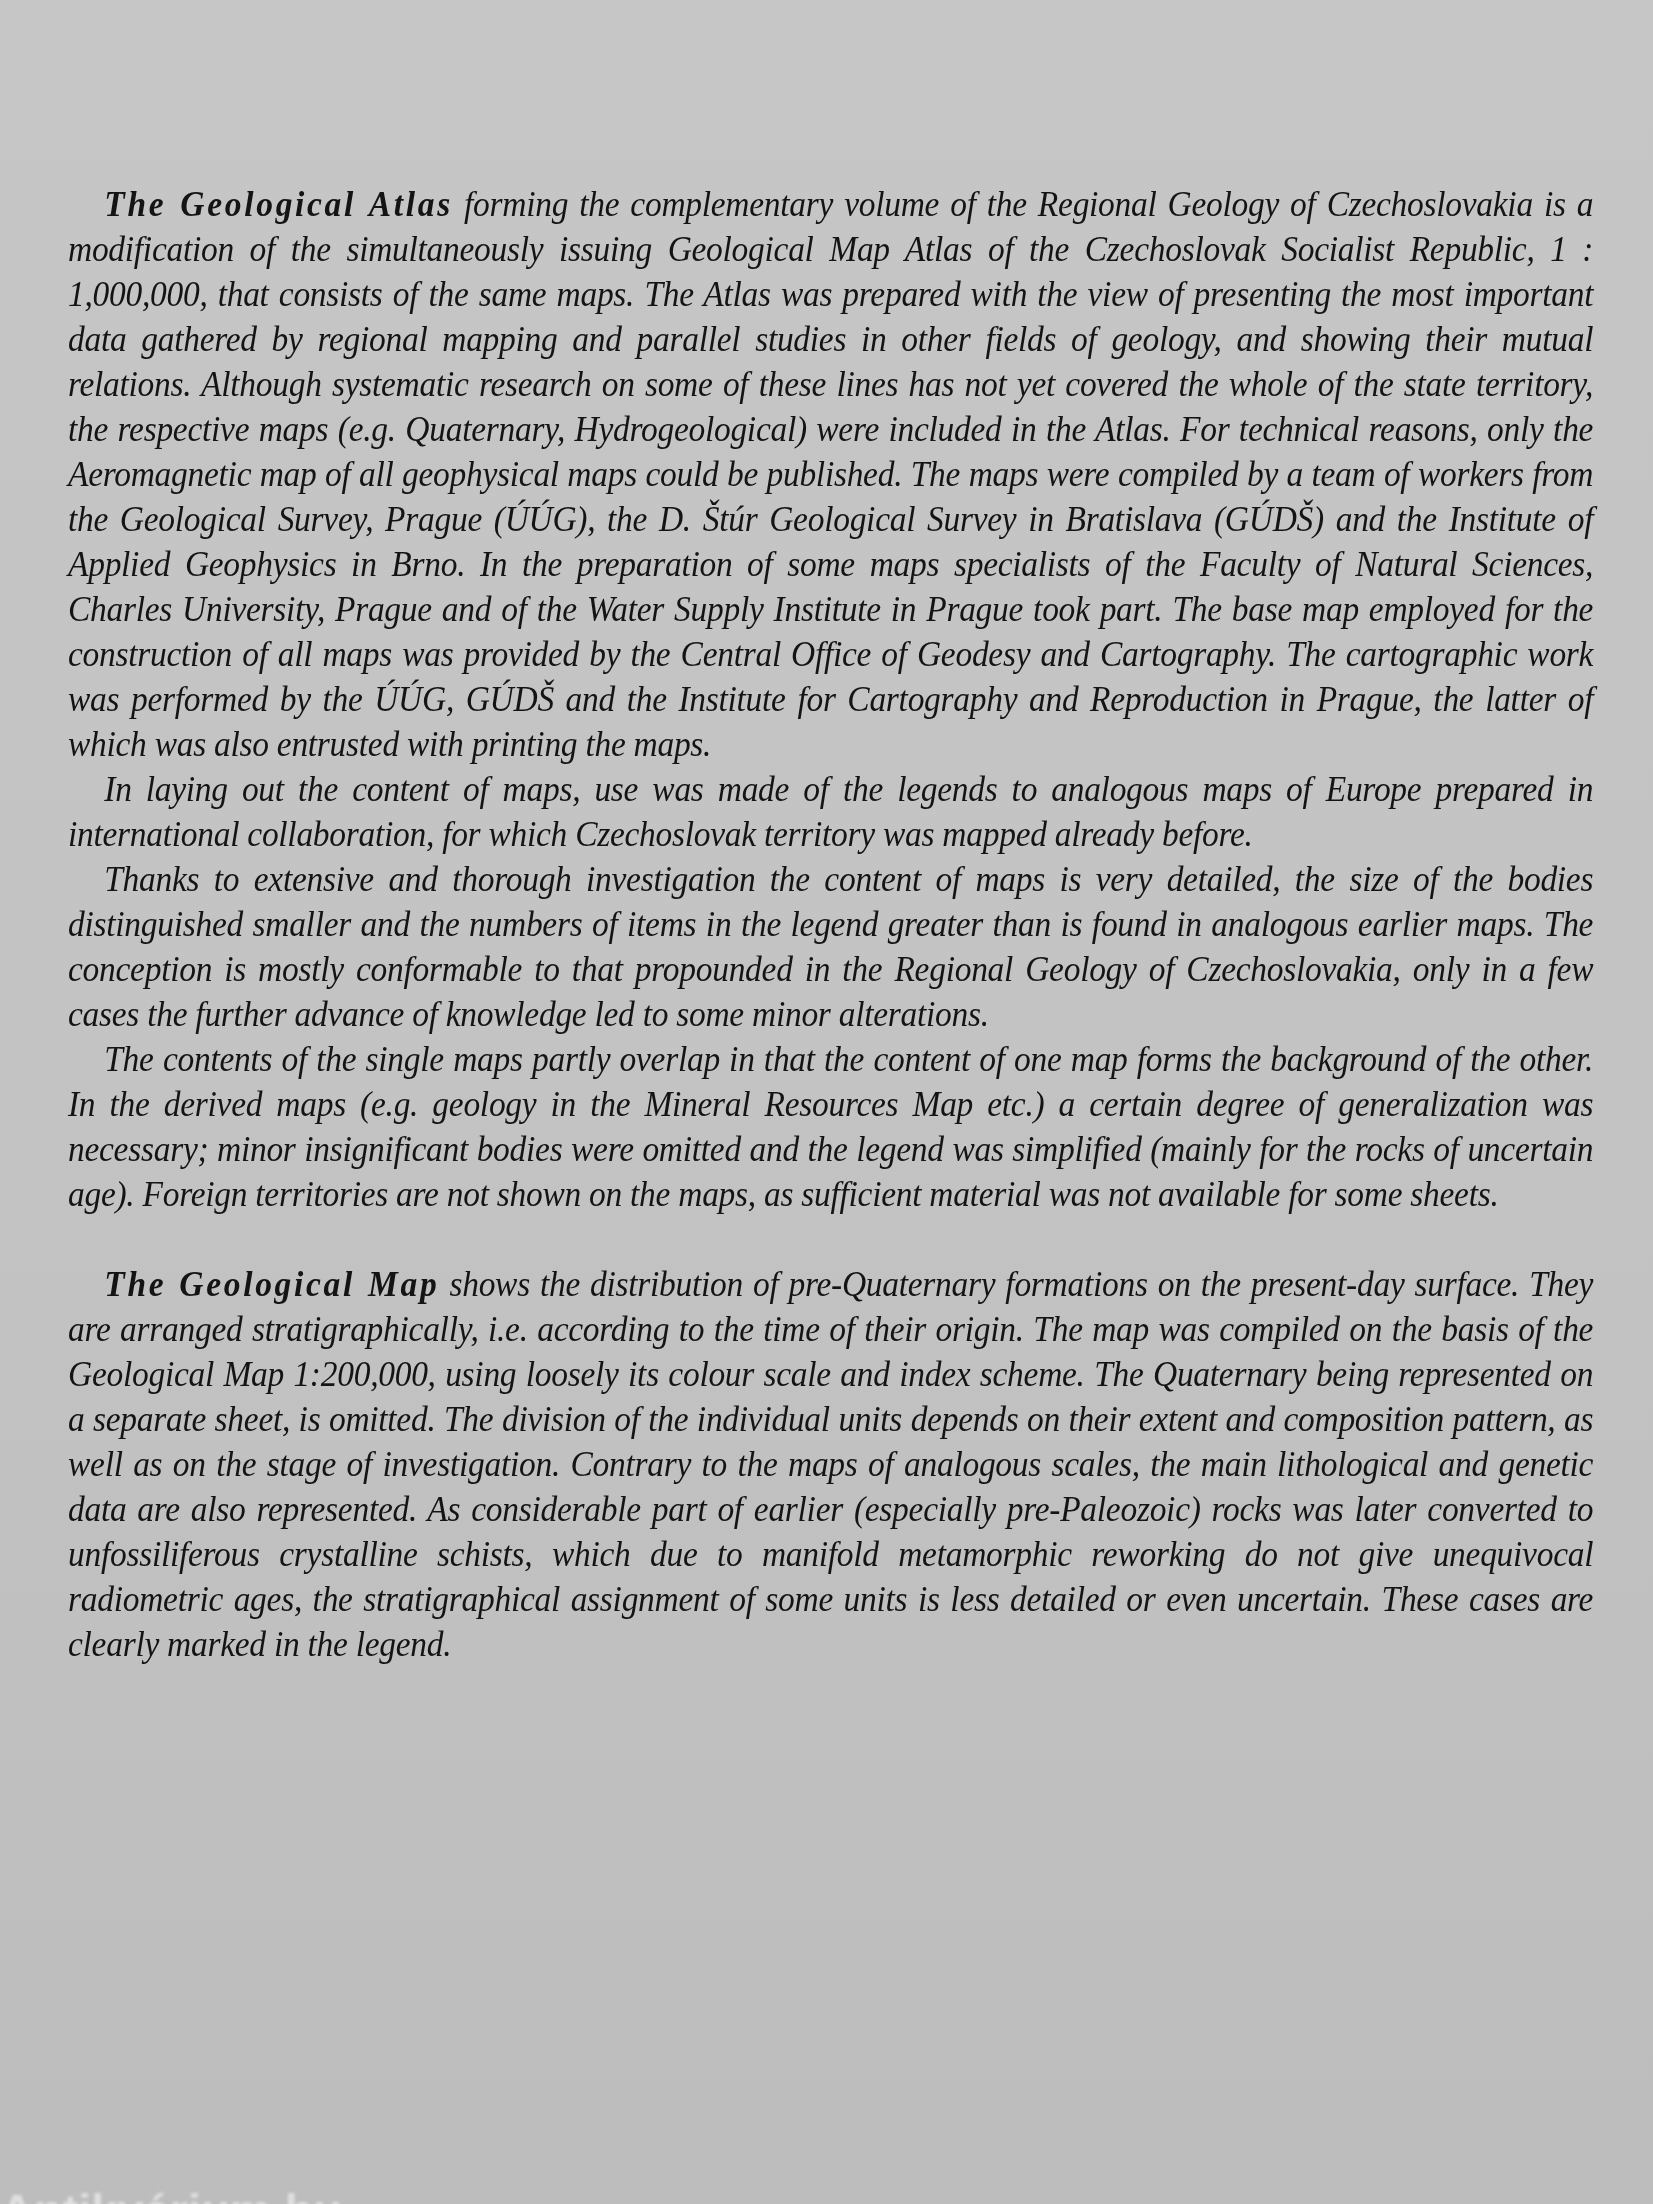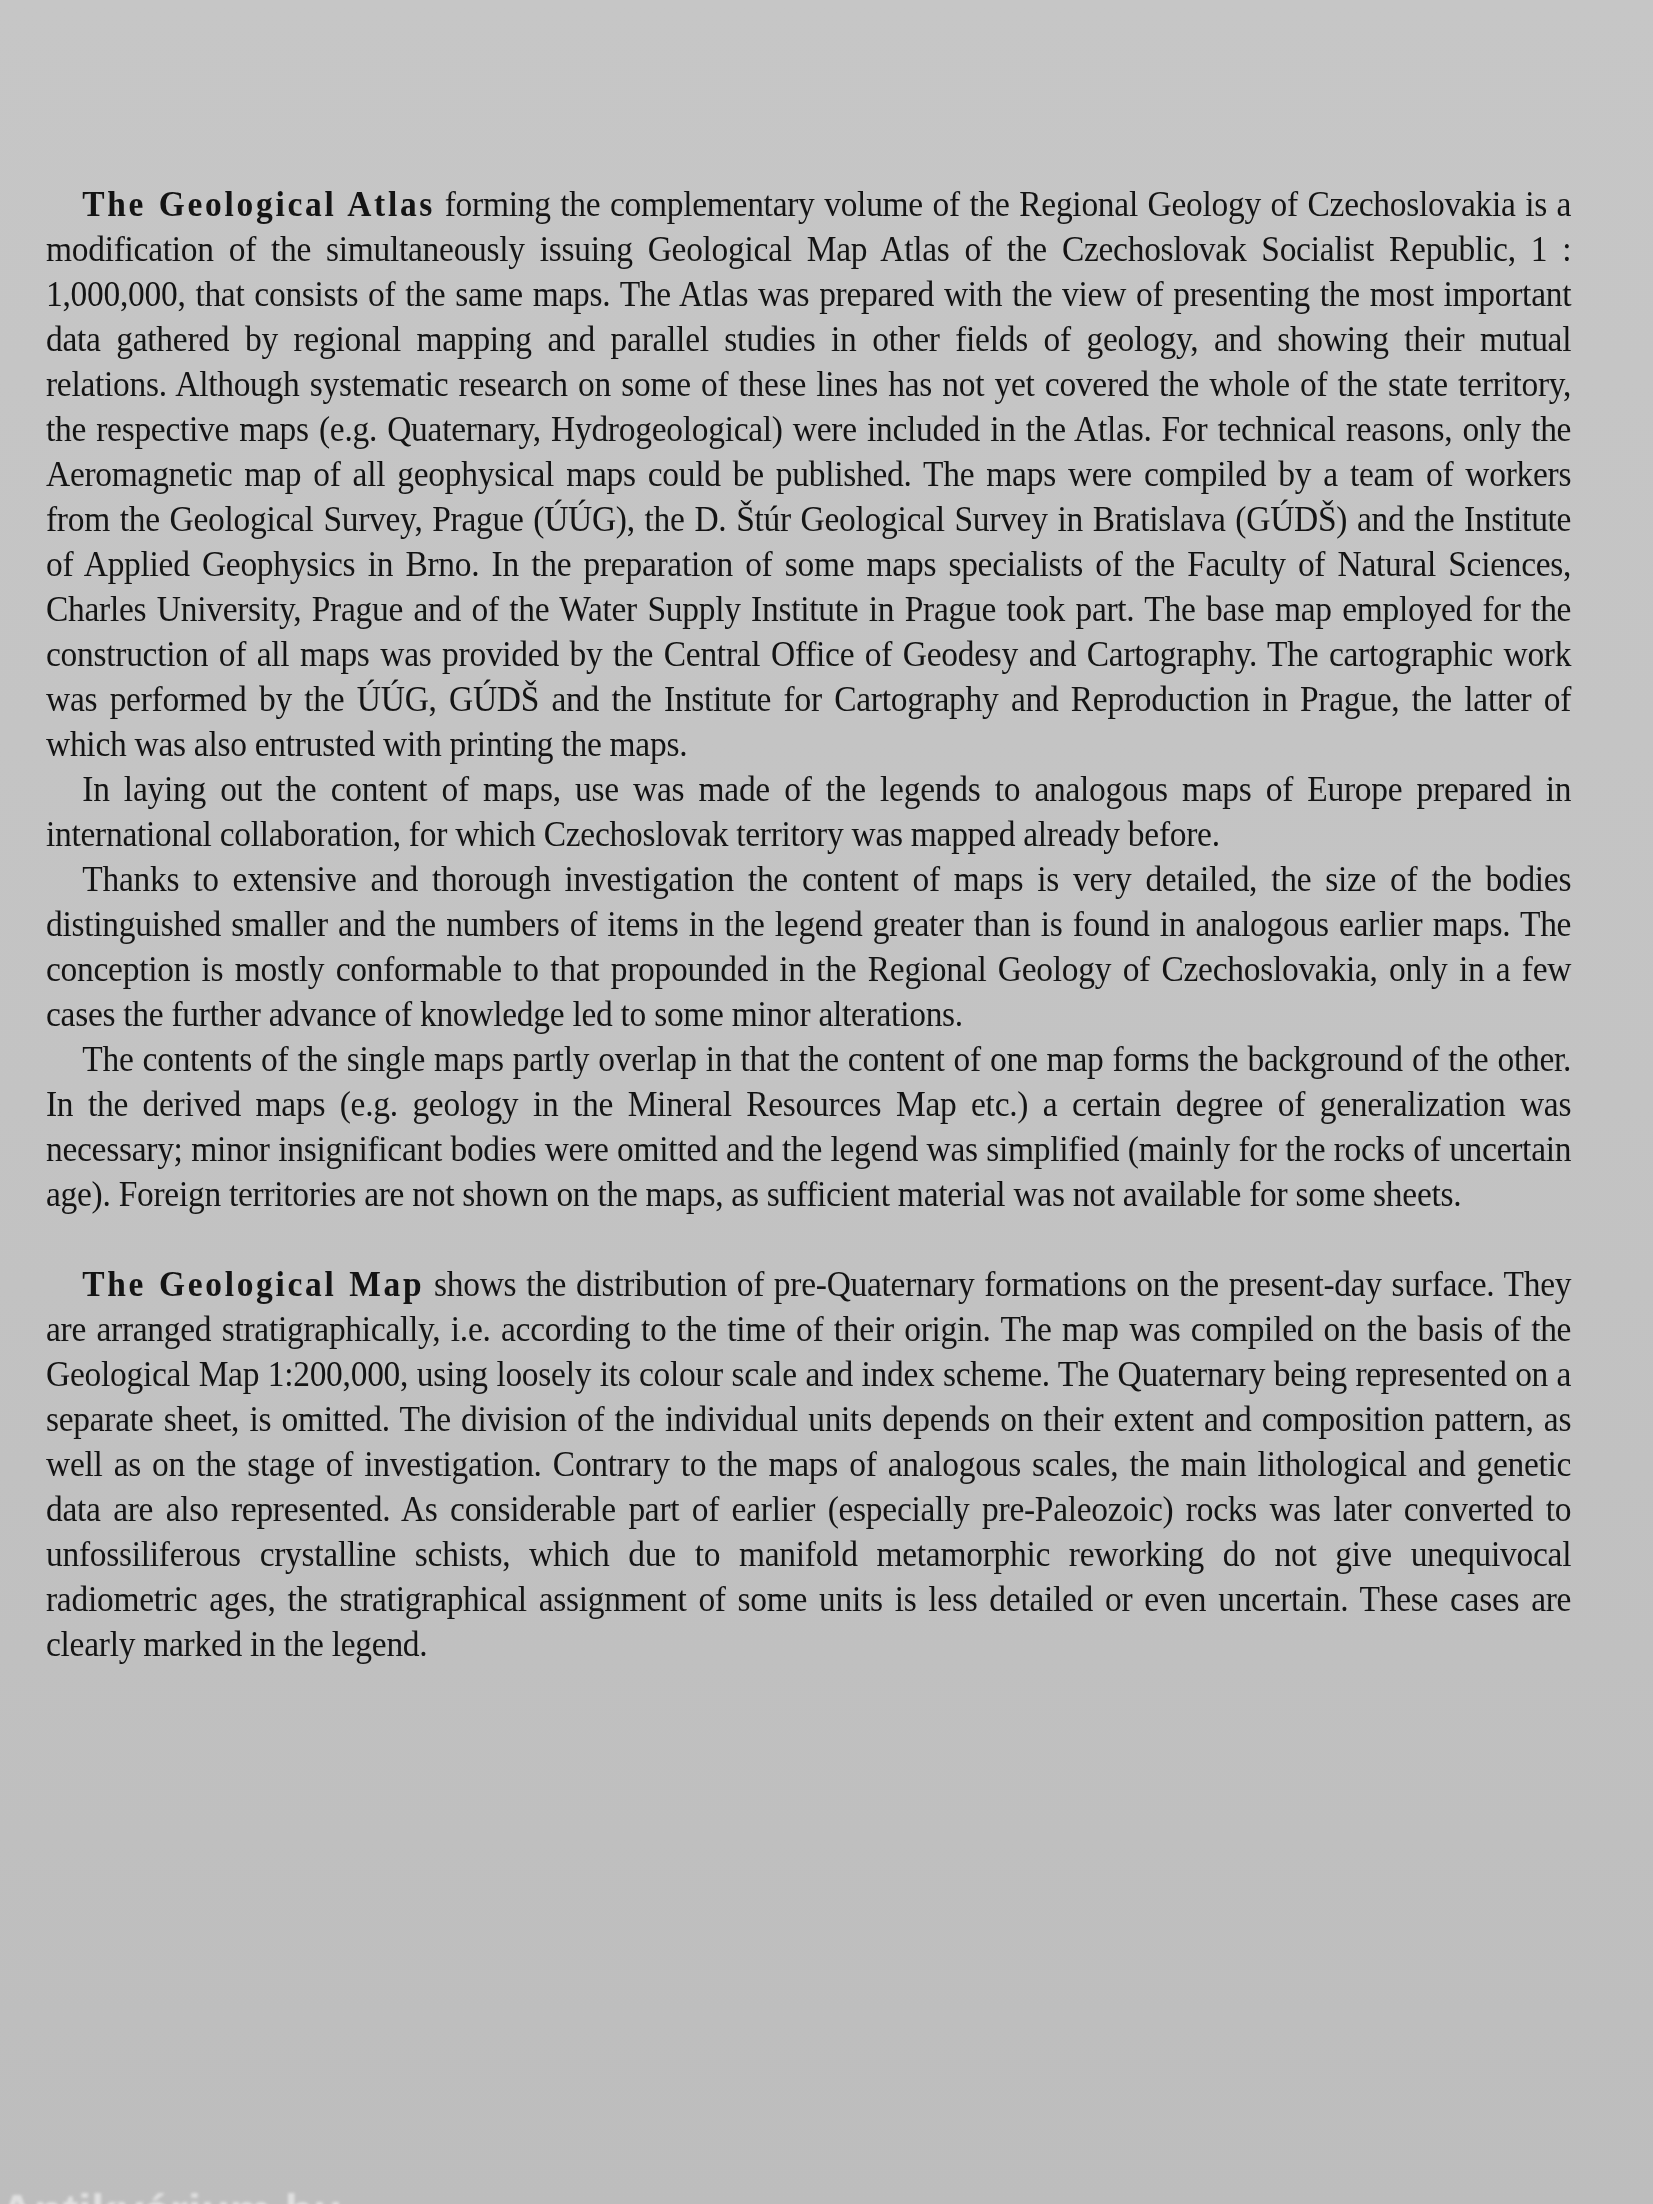--- a/index.html
+++ b/index.html
@@ -4,21 +4,21 @@
 <style>
   html, body { margin: 0; padding: 0; }
   body {
     width: 1654px; height: 2205px; overflow: hidden;
     background: linear-gradient(180deg, #c6c6c6 0%, #c3c3c3 50%, #bdbdbd 100%);
     position: relative;
     font-family: "Liberation Serif", "DejaVu Serif", serif;
     color: #141414;
   }
   .page {
-    position: absolute; left: 46px; top: 182px; width: 1525px;
+    position: absolute; left: 68px; top: 182px; width: 1525px; font-style: italic;
   }
   .para {
     font-size: 36px; line-height: 45px;
     text-align: justify; text-indent: 39px;
     margin: 0; letter-spacing: -0.3px;
     transform: scaleX(0.93); transform-origin: left top; width: 1640px;
   }
   .lead { font-weight: bold; letter-spacing: 2.9px; }
   .gap { height: 45px; }
   .watermark {

